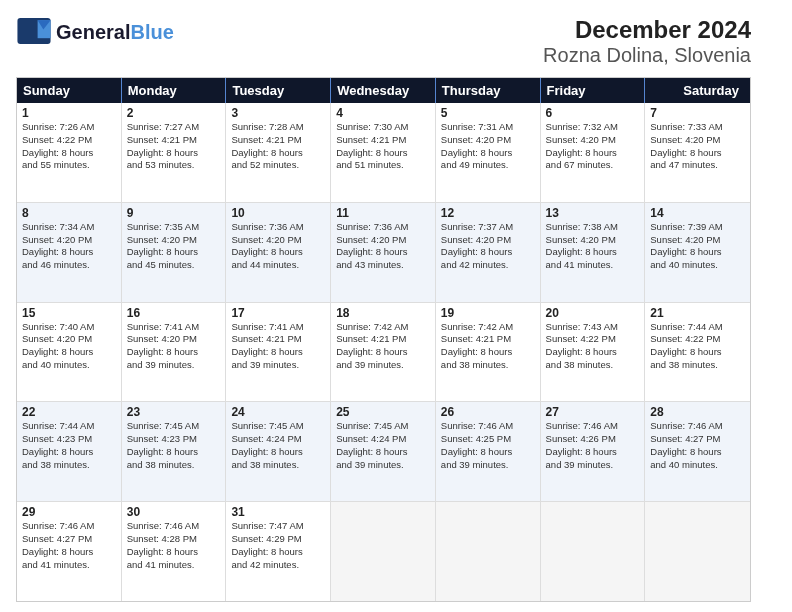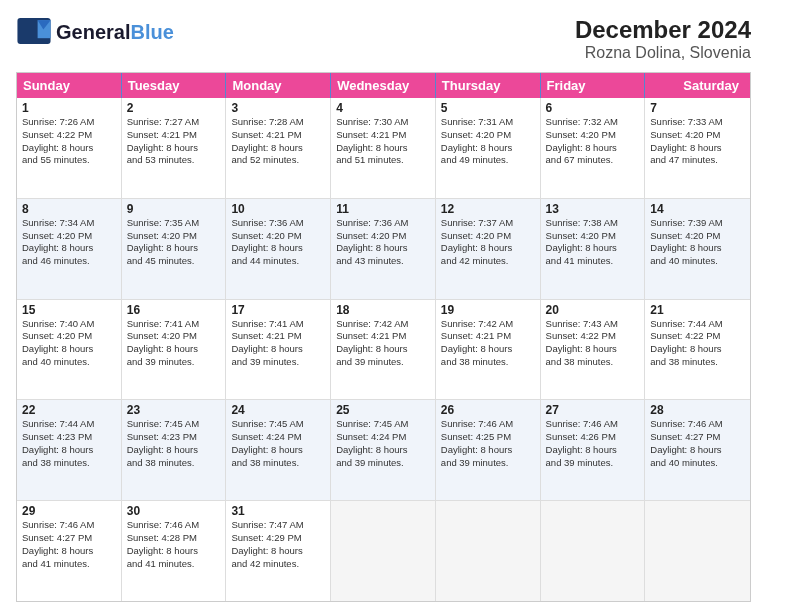--- a/index.html
+++ b/index.html
@@ -40,33 +40,33 @@
     }
     .title-block {
       text-align: right;
     }
     .month-title {
       font-size: 24px;
       font-weight: bold;
       color: #222;
     }
     .location {
-      font-size: 16px;
+      font-size: 20px;
       color: #555;
     }
     .calendar {
       flex: 1;
       display: flex;
       flex-direction: column;
       border: 1px solid #ccc;
     }
     .cal-header {
       display: grid;
       grid-template-columns: repeat(7, 1fr);
-      background: #ec4899;
+      background: #0f172a;
     }
     .cal-header-cell {
       color: #fff;
       font-size: 13px;
       font-weight: bold;
       padding: 5px 6px;
       border-right: 1px solid #5585d0;
     }
     .cal-header-cell:last-child { border-right: none; margin-left: 32px; }
     .cal-body {
@@ -125,22 +125,22 @@
     </div>
     <div class="title-block">
       <div class="month-title">December 2024</div>
       <div class="location">Rozna Dolina, Slovenia</div>
     </div>
   </div>
 
   <div class="calendar">
     <div class="cal-header" id="cal-header-row">
         <div class="cal-header-cell">Sunday</div>
+        <div class="cal-header-cell">Monday</div>
         <div class="cal-header-cell">Tuesday</div>
-        <div class="cal-header-cell">Monday</div>
         <div class="cal-header-cell">Wednesday</div>
         <div class="cal-header-cell">Thursday</div>
         <div class="cal-header-cell">Friday</div>
         <div class="cal-header-cell">Saturday</div>
       </div>
     <div class="cal-body" id="cal-body">
         <div class="cal-row">
           <div class="cal-cell">
             <span class="day-num">1</span>
             <span class="cell-line">Sunrise: 7:26 AM</span>

